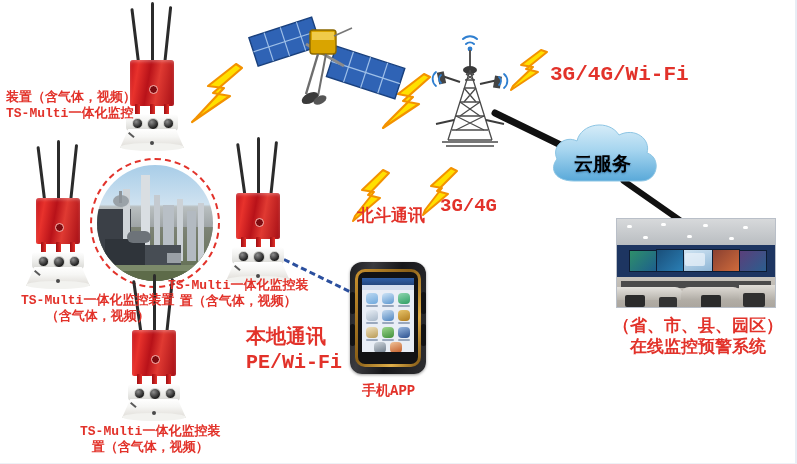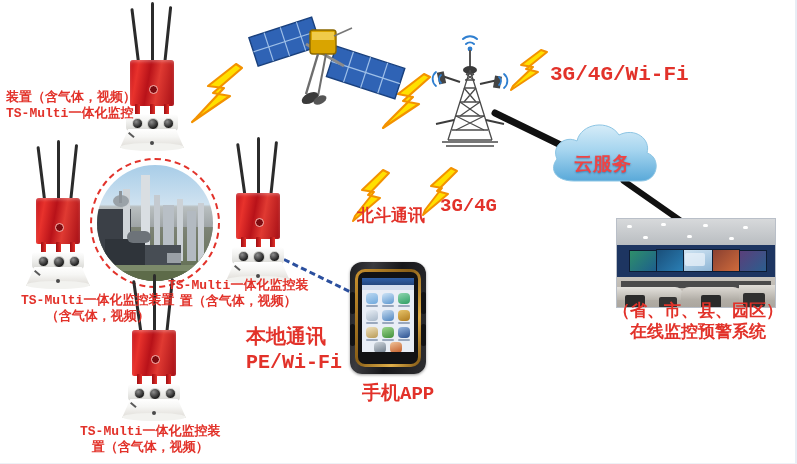--- a/index.html
+++ b/index.html
@@ -59,21 +59,21 @@
 
   
   .sat{position:absolute;}
 
   
   .tower{position:absolute;}
 
   
   .cloud-wrap{position:absolute;}
   .cloud-label{
-    position:absolute;color:#ef4444;font-weight:bold;
+    position:absolute;color:#000000;font-weight:bold;
     font-family:"DejaVu Sans","Liberation Sans",sans-serif;
     text-shadow:0 1px 2px rgba(0,60,120,.45);
     white-space:nowrap;
   }
 
   
   .wire{position:absolute;background:#111;border-radius:3px;transform-origin:0 50%;}
 
   
   .dashline{position:absolute;transform-origin:0 50%;height:0;
@@ -443,20 +443,20 @@
 
   <div class="lbl cn" style="left:440px;top:195px;font-size:19px;">3G/4G</div>
 
   <div class="lbl cn" style="left:550px;top:62px;font-size:21px;">3G/4G/Wi-Fi</div>
 
   <div class="lbl cn" style="left:246px;top:325px;font-size:20px;">
     <span class="l2">本地通讯</span>
     <span class="l2">PE/Wi-Fi</span>
   </div>
 
-  <div class="lbl cn" style="left:362px;top:383px;font-size:19px;">手机APP</div>
-
-  <div class="lbl cn lbl-center" style="left:613px;top:301px;font-size:17px;width:170px;">
+  <div class="lbl cn" style="left:362px;top:383px;font-size:14px;">手机APP</div>
+
+  <div class="lbl cn lbl-center" style="left:613px;top:316px;font-size:17px;width:170px;">
     <span class="l2">（省、市、县、园区）</span>
     <span class="l2">在线监控预警系统</span>
   </div>
 
 </div>
 
 </body></html>

